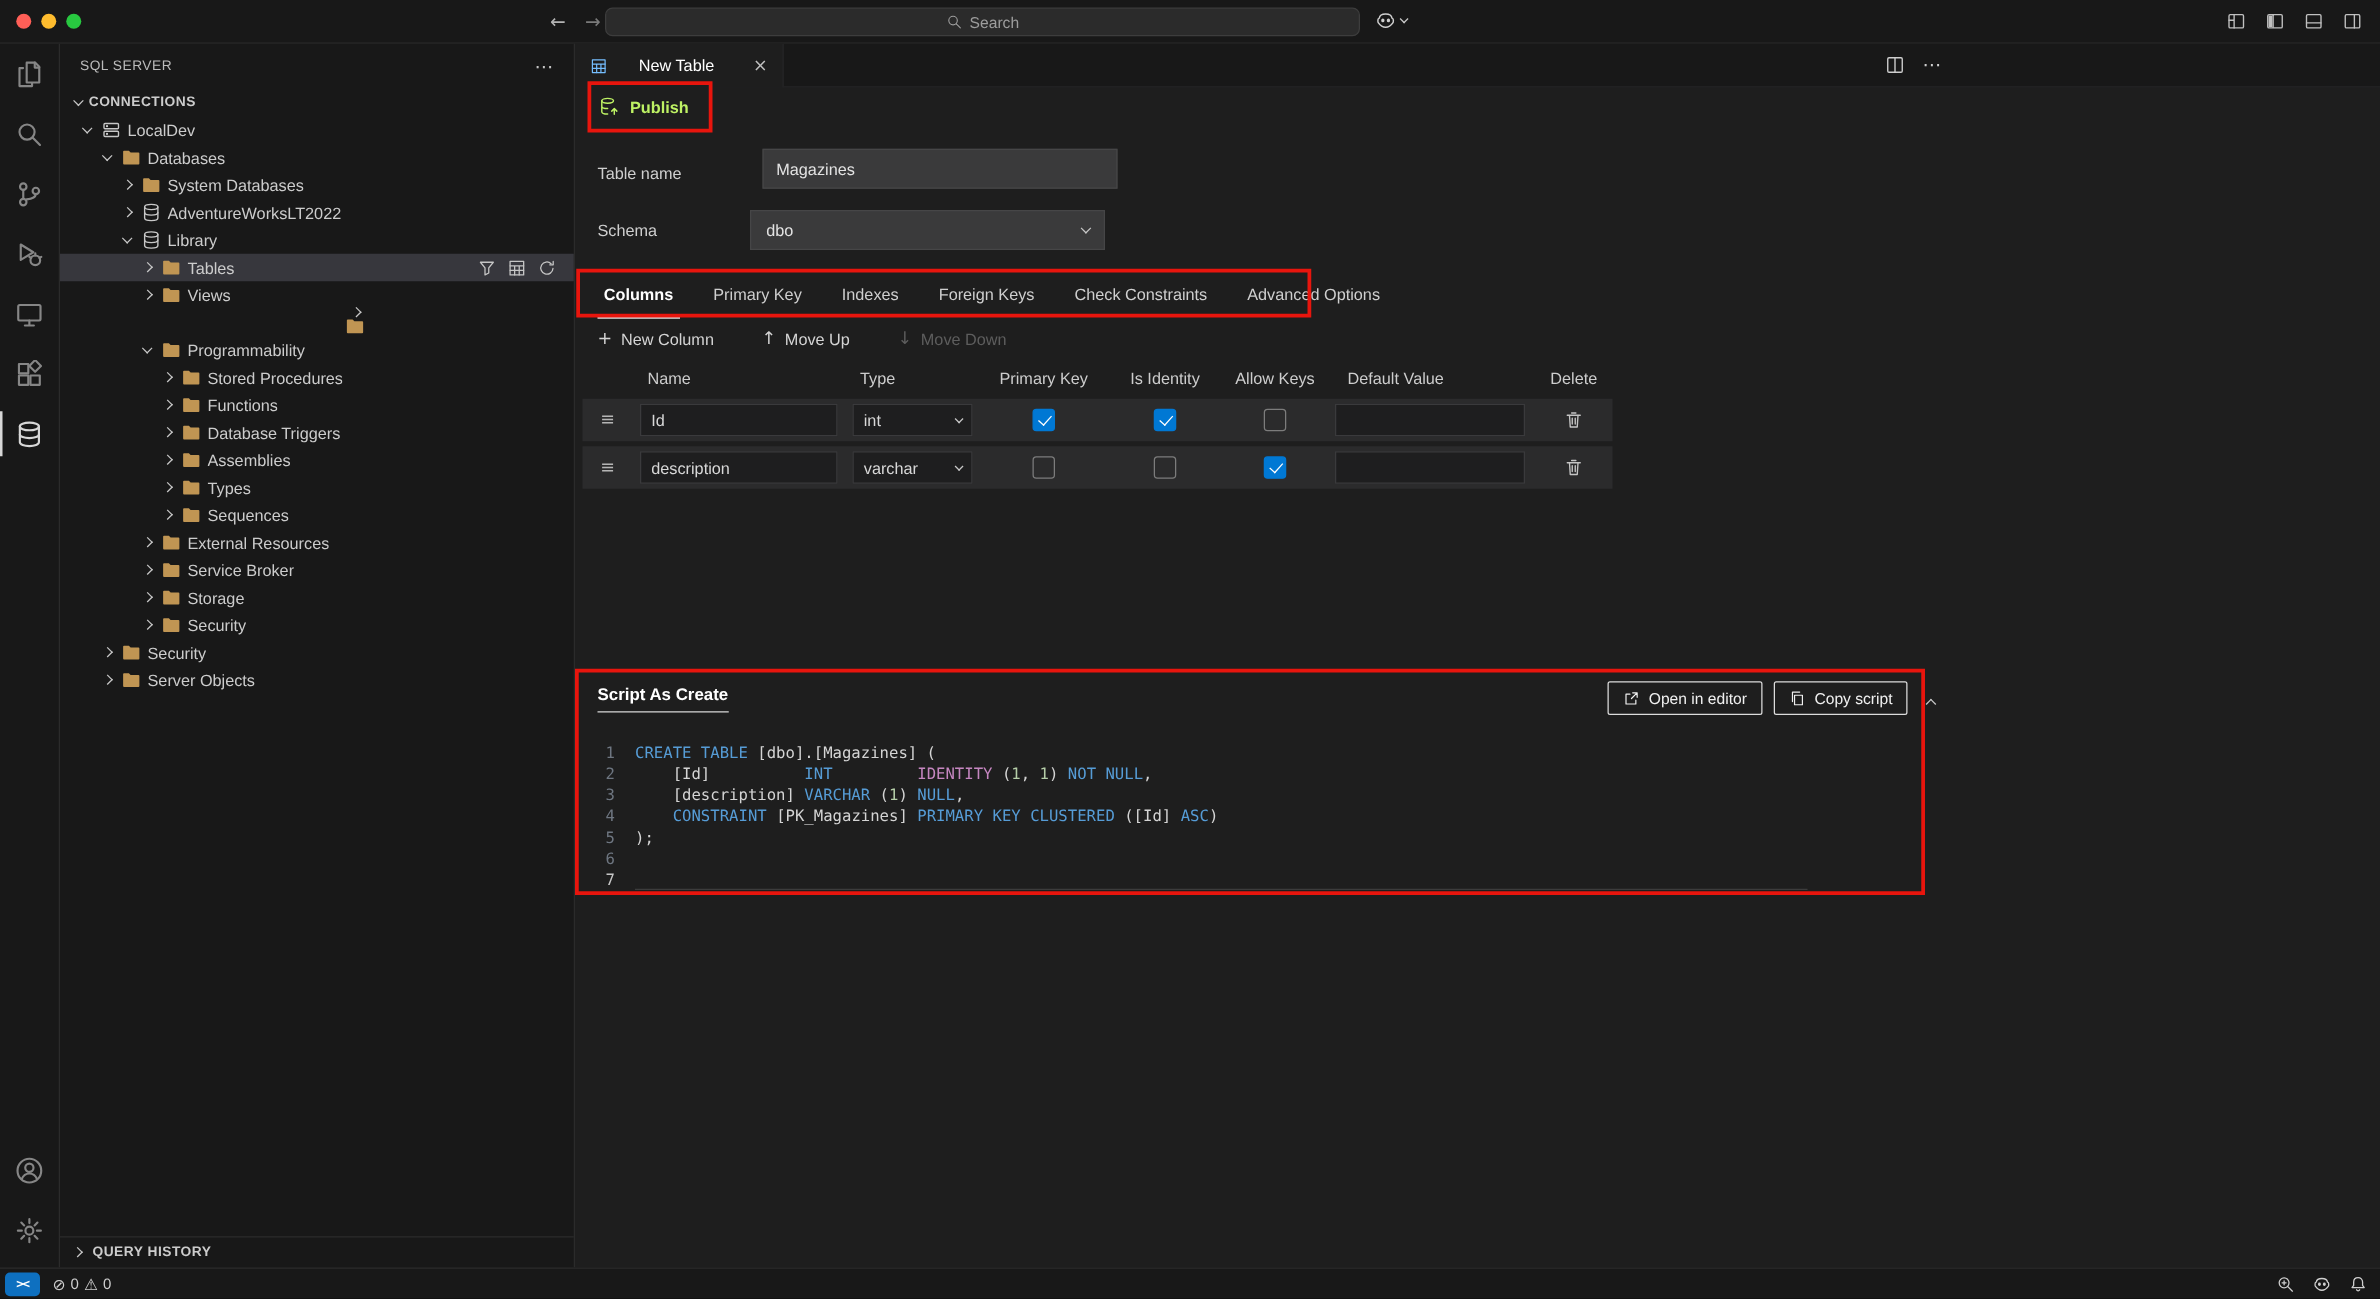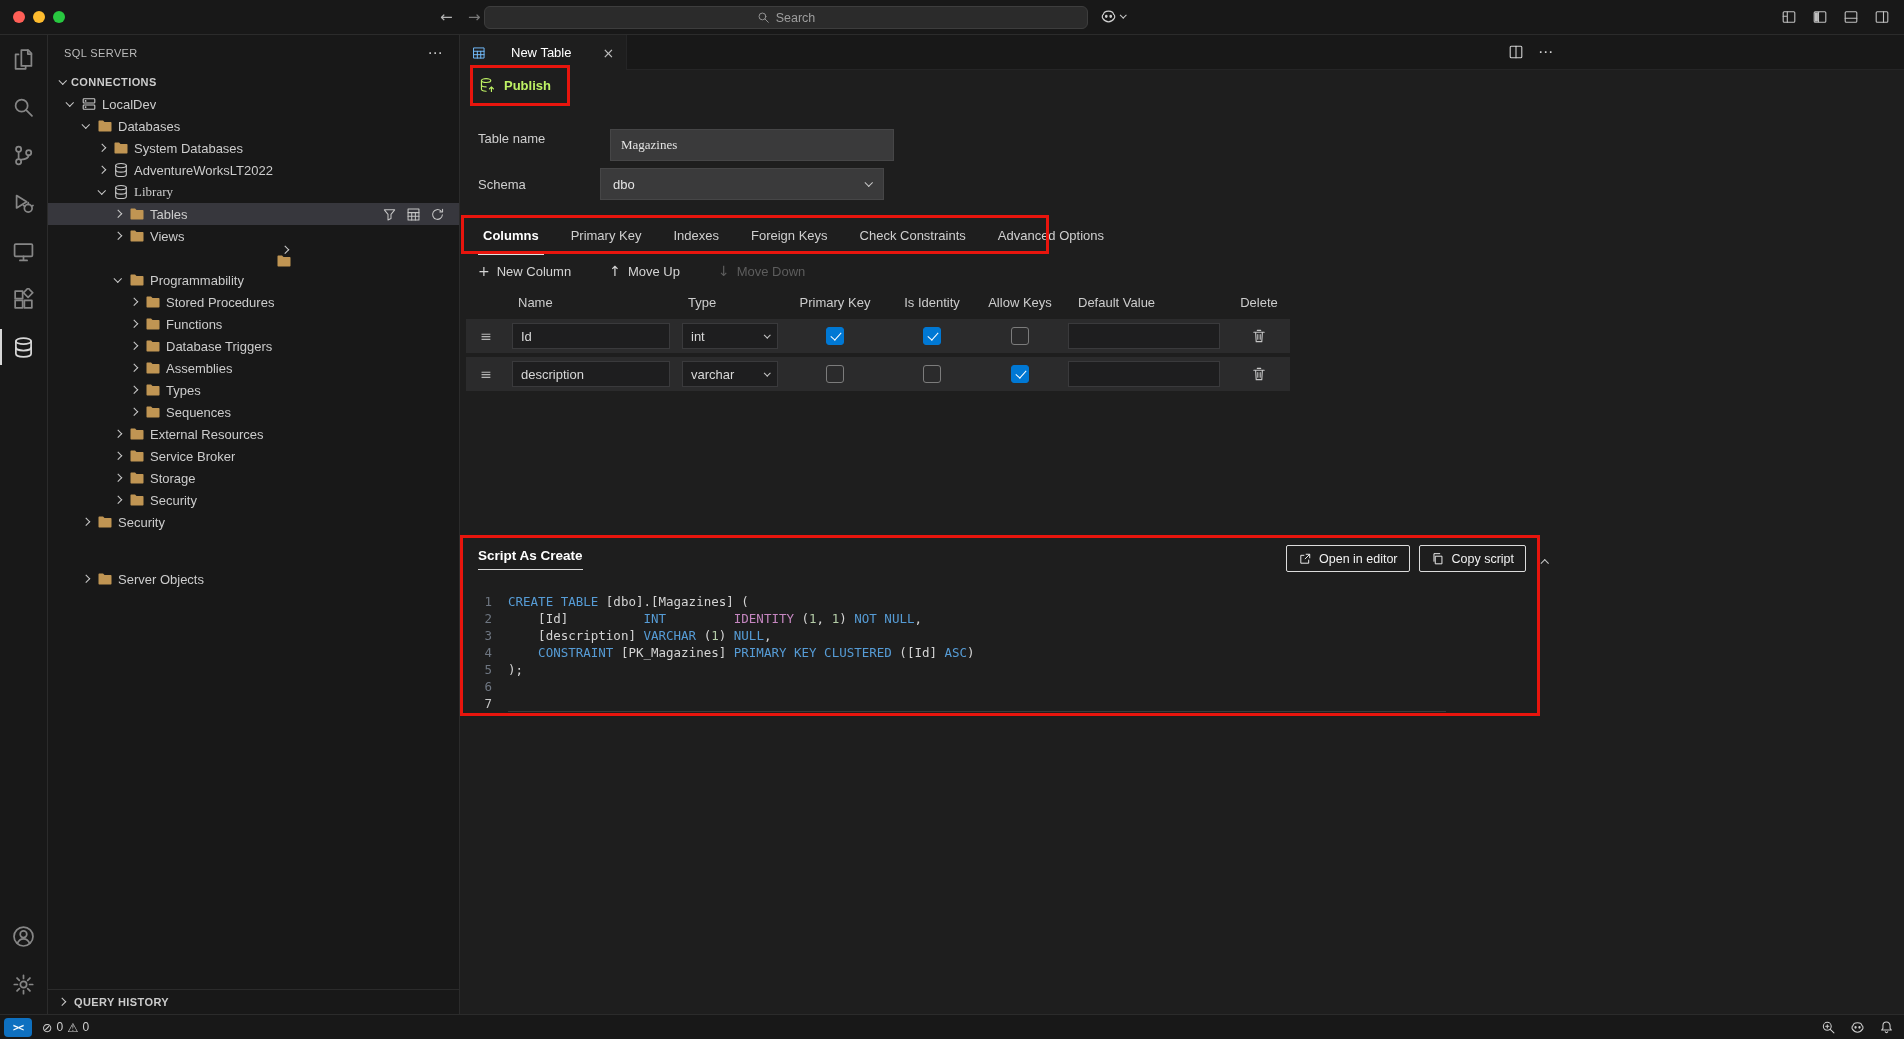--- a/index.html
+++ b/index.html
@@ -306,21 +306,21 @@
           </span>
           <span class="ic tree-ic">
             <svg viewBox="0 0 16 16">
               <ellipse cx="8" cy="3.6" rx="5.3" ry="2.1"></ellipse>
               <path d="M2.7 3.6v8.8c0 1.2 2.4 2.1 5.3 2.1s5.3-.9 5.3-2.1V3.6"></path>
               <path d="M2.7 8c0 1.2 2.4 2.1 5.3 2.1S13.3 9.2 13.3 8"></path>
             </svg>
           </span>
           <span class="tree-label">AdventureWorksLT2022</span>
         </div>
-        <div class="tree-row" style="padding-left: 46px; font-family: Liberation Serif, serif;">
+        <div class="tree-row" style="padding-left: 46px;">
           <span class="chev-box">
             <span class="chev down"></span>
           </span>
           <span class="ic tree-ic">
             <svg viewBox="0 0 16 16">
               <ellipse cx="8" cy="3.6" rx="5.3" ry="2.1"></ellipse>
               <path d="M2.7 3.6v8.8c0 1.2 2.4 2.1 5.3 2.1s5.3-.9 5.3-2.1V3.6"></path>
               <path d="M2.7 8c0 1.2 2.4 2.1 5.3 2.1S13.3 9.2 13.3 8"></path>
             </svg>
           </span>
@@ -497,21 +497,21 @@
           <span class="chev-box">
             <span class="chev right"></span>
           </span>
           <span class="ic tree-ic">
             <svg viewBox="0 0 16 16">
               <path style="fill:#c09553;stroke:none" d="M1.5 3.2c0-.4.3-.7.7-.7h3.6c.2 0 .4.1.5.2l1.2 1.3h6.3c.4 0 .7.3.7.7v8.1c0 .4-.3.7-.7.7H2.2c-.4 0-.7-.3-.7-.7z"></path>
             </svg>
           </span>
           <span class="tree-label">Security</span>
         </div>
-        <div class="tree-row" style="padding-left: 30px; margin-top: 35px;">
+        <div class="tree-row" style="padding-left: 30px;">
           <span class="chev-box">
             <span class="chev right"></span>
           </span>
           <span class="ic tree-ic">
             <svg viewBox="0 0 16 16">
               <path style="fill:#c09553;stroke:none" d="M1.5 3.2c0-.4.3-.7.7-.7h3.6c.2 0 .4.1.5.2l1.2 1.3h6.3c.4 0 .7.3.7.7v8.1c0 .4-.3.7-.7.7H2.2c-.4 0-.7-.3-.7-.7z"></path>
             </svg>
           </span>
           <span class="tree-label">Server Objects</span>
         </div>
@@ -552,21 +552,21 @@
           <svg viewBox="0 0 16 16">
             <ellipse cx="6.7" cy="3.4" rx="4.4" ry="1.8"></ellipse>
             <path d="M2.3 3.4v8.2c0 1 1.9 1.8 4.4 1.8M2.3 7.5c0 1 1.9 1.8 4.4 1.8"></path>
             <path d="M11.7 13.6V9.3M9.8 11.2l1.9-1.9 1.9 1.9"></path>
           </svg>
         </span>
       <span>Publish</span>
     </div>
 
     <div class="fld-label" style="top:96px">Table name</div>
-    <input class="fld-input" style="top: 94px; font-family: Liberation Serif, serif;" readonly="" value="Magazines">
+    <input class="fld-input" style="top: 84px;" readonly="" value="Magazines">
 
     <div class="fld-label" style="top:142px">Schema</div>
     <div class="fld-select" style="top:133px">
       <span>dbo</span>
       <span class="chev down"></span>
     </div>
 
     <div class="dtabs">
         <div class="dtab active">Columns</div>
         <div class="dtab">Primary Key</div>

